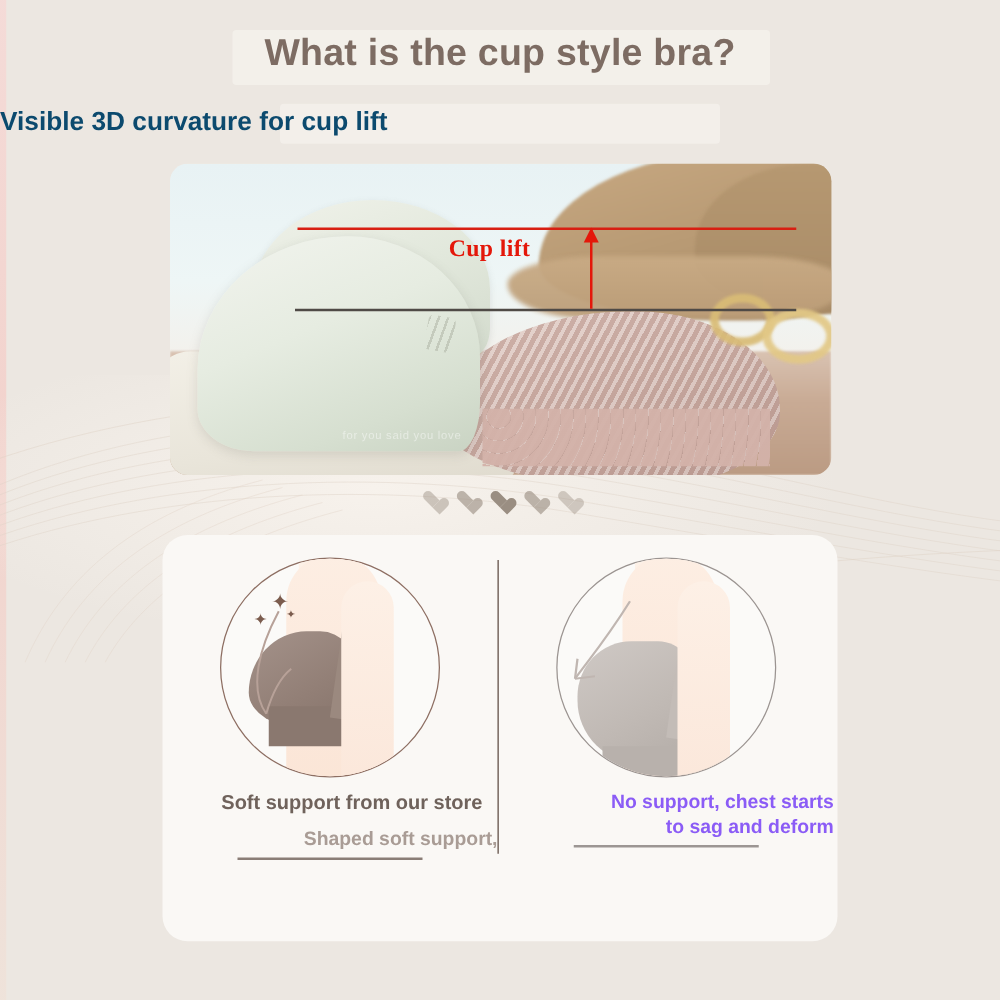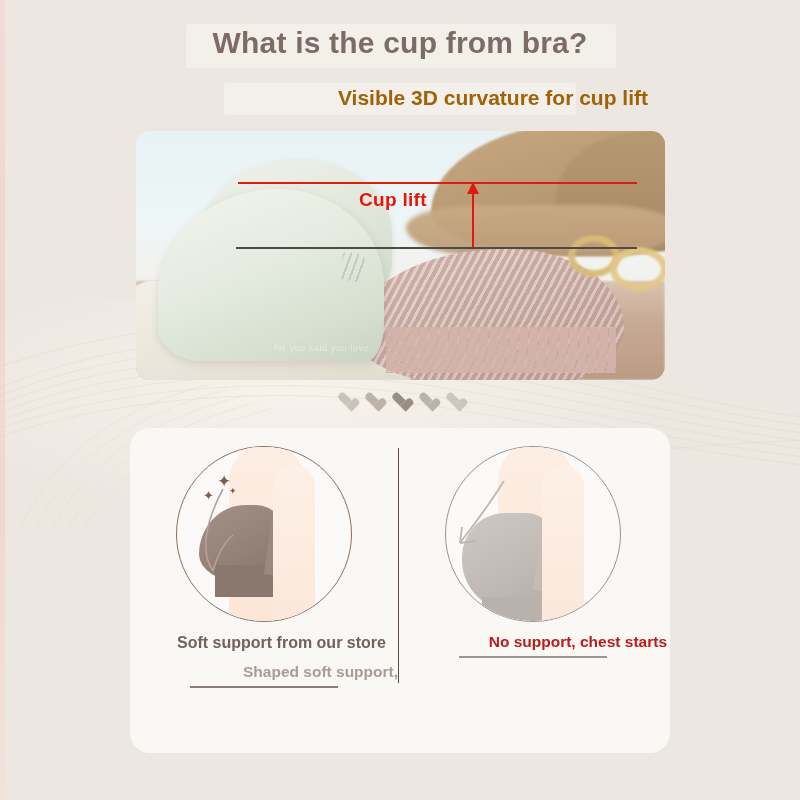--- a/index.html
+++ b/index.html
@@ -45,23 +45,23 @@
     color: #7d6c63; letter-spacing: .2px;
   }
   .subtitle-band {
     position: absolute; left: 224px; top: 83px;
     width: 352px; height: 32px;
     background: rgba(250,247,243,.5);
     border-radius: 3px;
   }
   .subtitle {
     position: absolute; left: 0; top: 86px; width: 648px;
-    text-align: right;
+    text-align: left;
     font-size: 21px; font-weight: bold;
-    color: #a16207;
+    color: #0c4a6e;
   }
 
   
   .photo {
     position: absolute;
     left: 136px; top: 131px;
     width: 529px; height: 249px;
     border-radius: 14px;
     overflow: hidden;
     background: #efe9e2;
@@ -174,20 +174,21 @@
     content: ""; position: absolute; left: -5px; top: -1px;
     border-left: 6px solid transparent;
     border-right: 6px solid transparent;
     border-bottom: 12px solid #e4170a;
   }
   .ph-cuplift {
     position: absolute; left: 223px; top: 58px;
     font-size: 19px; font-weight: bold;
     color: #e4170a;
     letter-spacing: .3px;
+    font-family: Liberation Serif, serif;
   }
 
   
   .hearts {
     position: absolute; left: 0; top: 392px; width: 800px;
     display: flex; justify-content: center; gap: 11px;
   }
   .heart { width: 16px; height: 16px; position: relative; }
   .heart:before, .heart:after {
     content: ""; position: absolute;
@@ -290,21 +291,21 @@
   .panel-title.left  { font-size: 16px; color: #6f625b; }
   .panel-title.right { font-size: 20px; color: #57514e; }
   .panel-sub {
     margin-top: 10px;
     text-align: right;
     font-size: 15.5px;
     font-weight: bold;
     line-height: 1.3;
   }
   .panel-sub.left  { color: #a99c95; }
-  .panel-sub.right { color: #b91c1c; }
+  .panel-sub.right { color: #8b5cf6; }
   .sub-underline {
     margin: 4px auto 0;
     width: 148px; height: 1.5px;
     background: #8a7d76;
   }
   .sub-underline.right { background: #9c9693; }
 </style>
 </head>
 <body>
 
@@ -329,21 +330,21 @@
     <path d="M68 230 C 98 172, 158 128, 258 102"></path>
     <path d="M84 230 C 114 176, 174 134, 274 108"></path>
   </g>
   <g fill="none" stroke="#ddd0c4" stroke-width="0.8" opacity="0.45">
     <path d="M-10 70 C 160 10, 380 6, 560 40"></path>
     <path d="M330 230 C 420 180, 560 150, 810 140"></path>
   </g>
 </svg>
 
 <div class="title-band"></div>
-<div class="title">What is the cup from bra?</div>
+<div class="title">What is the cup style bra?</div>
 <div class="subtitle-band"></div>
 <div class="subtitle">Visible 3D curvature for cup lift</div>
 
 <div class="photo">
   <div class="ph-sky"></div>
   <div class="ph-hat"></div>
   <div class="ph-hat2"></div>
   <div class="ph-hatbrim"></div>
   <div class="ph-table"></div>
   <div class="ph-cloth"></div>
@@ -407,16 +408,17 @@
         <div class="strap sag" style="left:92px; top:70px;"></div>
         <div class="arm"></div>
         <svg class="sag-arrow" width="176" height="176">
           <path d="M58 34 C 38 66, 24 82, 14 96" fill="none" stroke="#c0b6b1" stroke-width="1.8"></path>
           <path d="M14 96 L 16 80 M14 96 L 30 94" fill="none" stroke="#c0b6b1" stroke-width="1.8"></path>
         </svg>
       </div>
     </div>
     <div class="panel-sub right">
       <div>No support, chest starts</div>
+      <div>to sag and deform</div>
     </div>
     <div class="sub-underline right"></div>
   </div>
 </div>
 
 </body></html>

